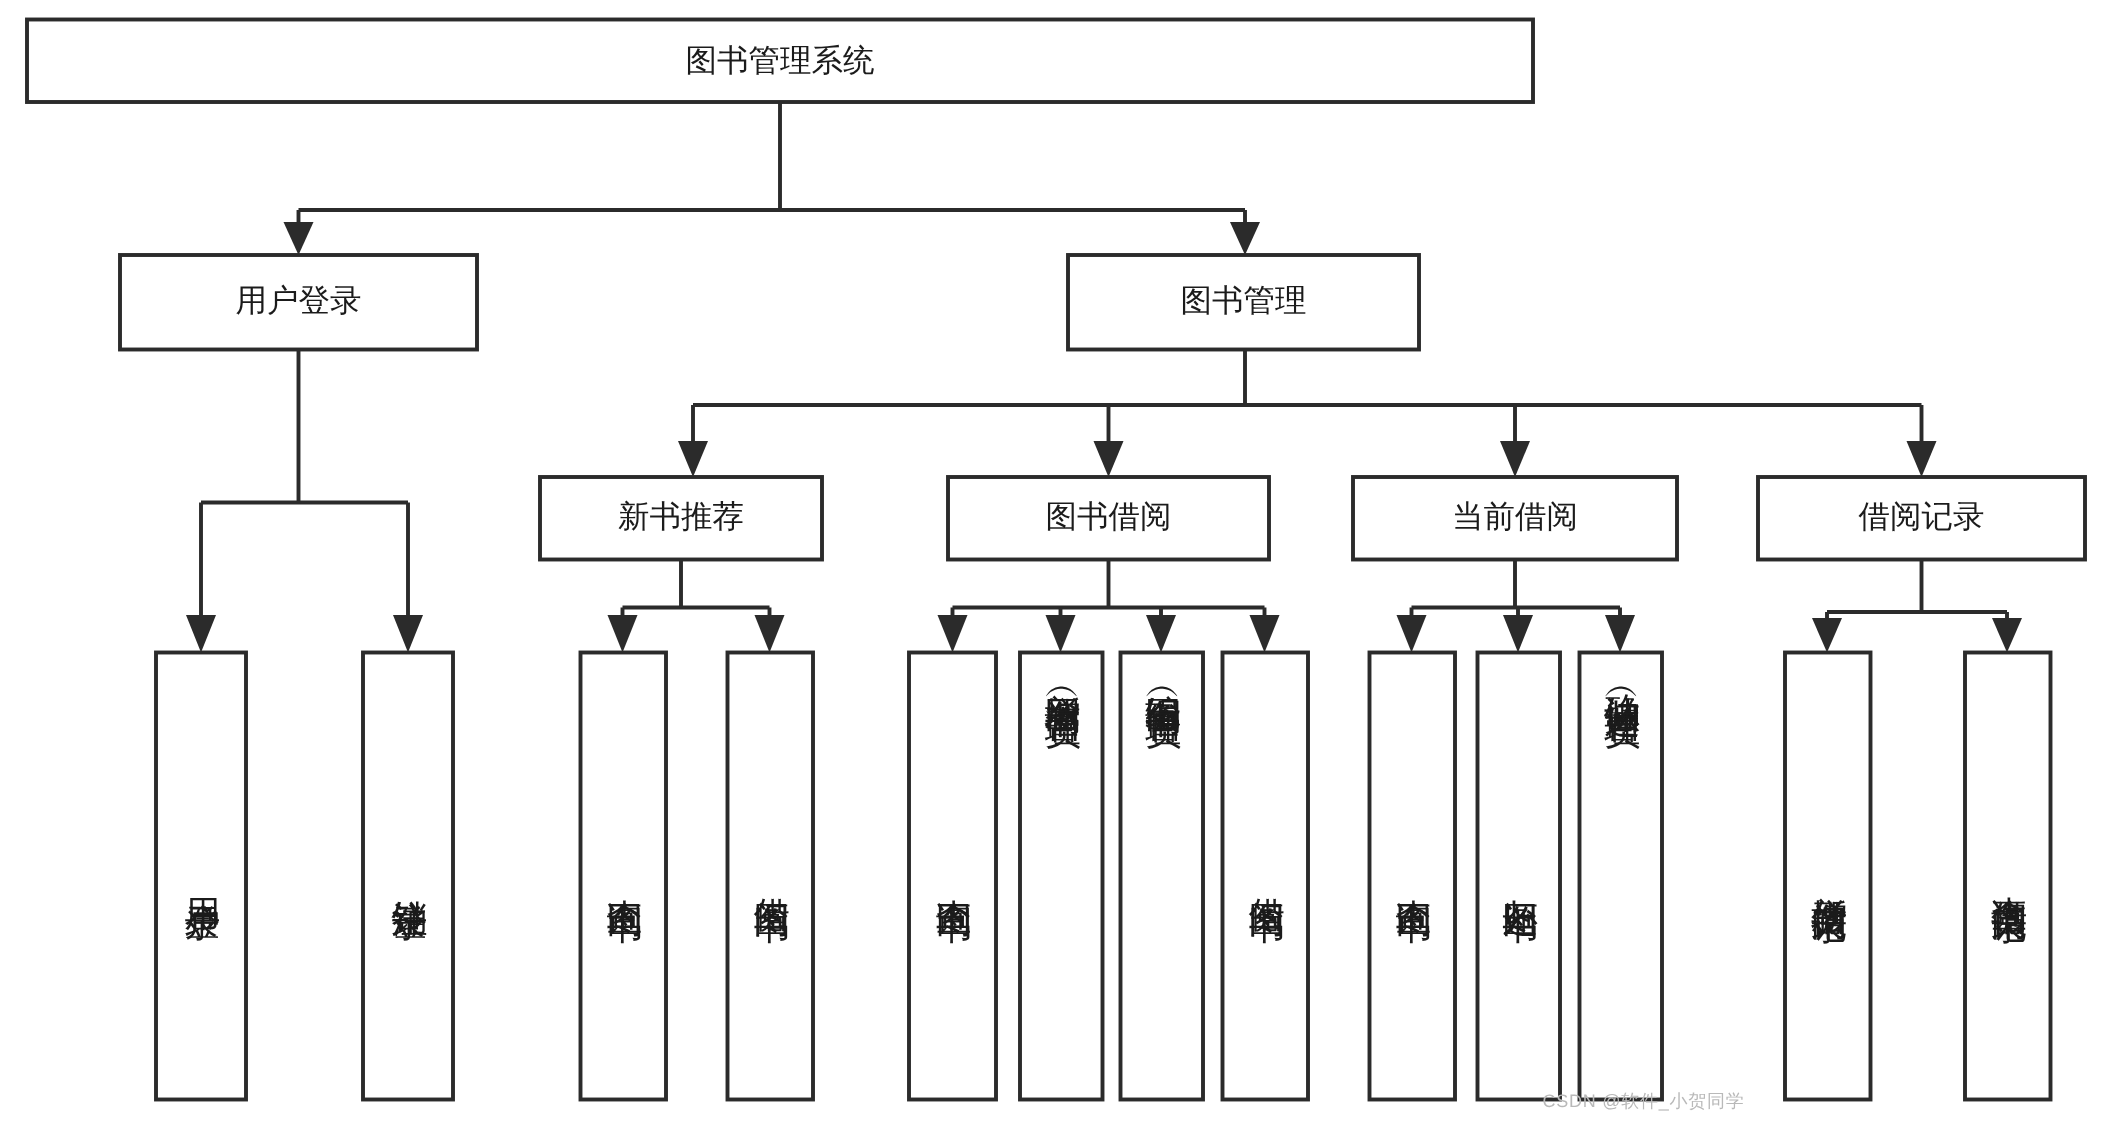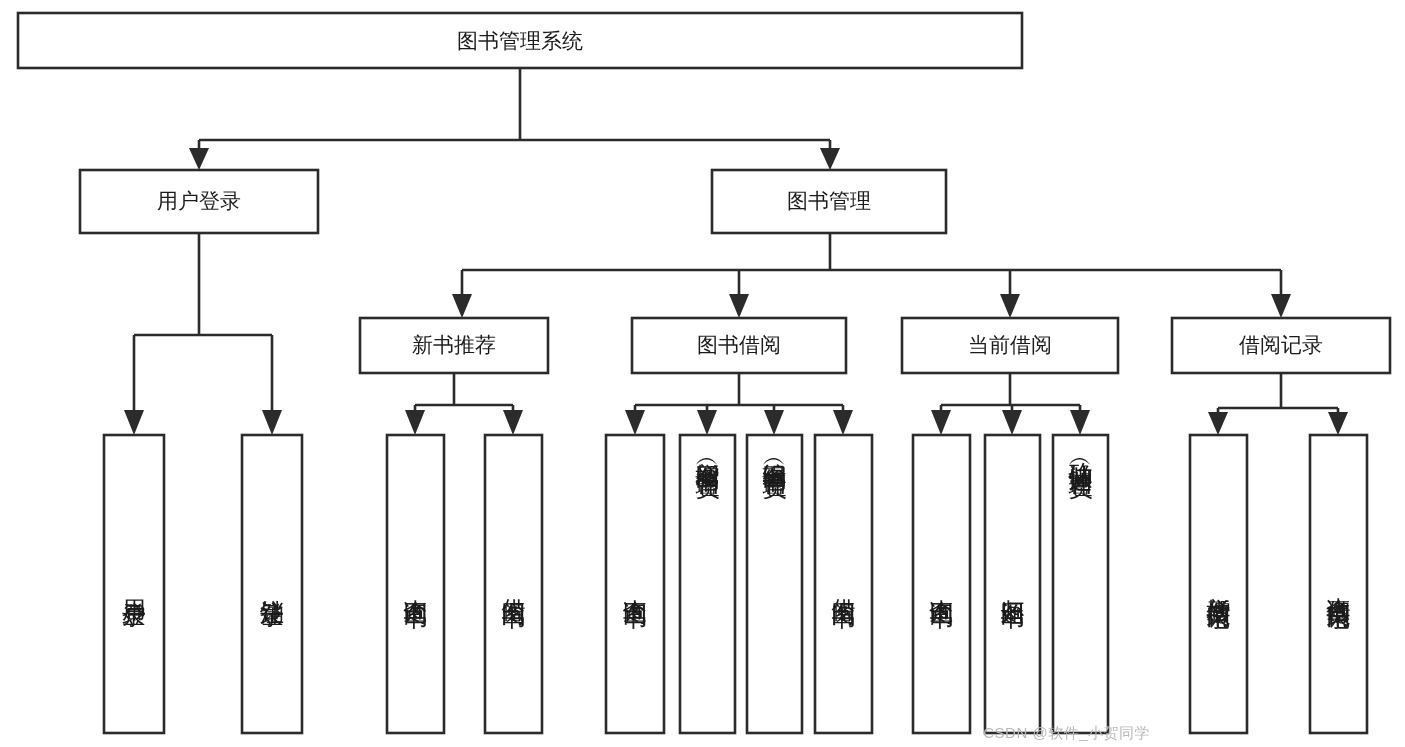--- a/index.html
+++ b/index.html
@@ -60,24 +60,24 @@
   }
   .leaf-label-wrap {
     position: absolute;
     display: flex;
     align-items: center;
     justify-content: center;
     pointer-events: none;
   }
   .watermark {
     position: absolute;
-    right: 21px;
+    right: 8px;
     bottom: 4px;
     font-family: "Liberation Sans", "DejaVu Sans", sans-serif;
-    font-size: 15px;
+    font-size: 12px;
     color: #b9b9b9;
     white-space: nowrap;
     letter-spacing: 0.5px;
   }
 </style>
 </head>
 <body>
 
 <div id="diagram-root">
 

